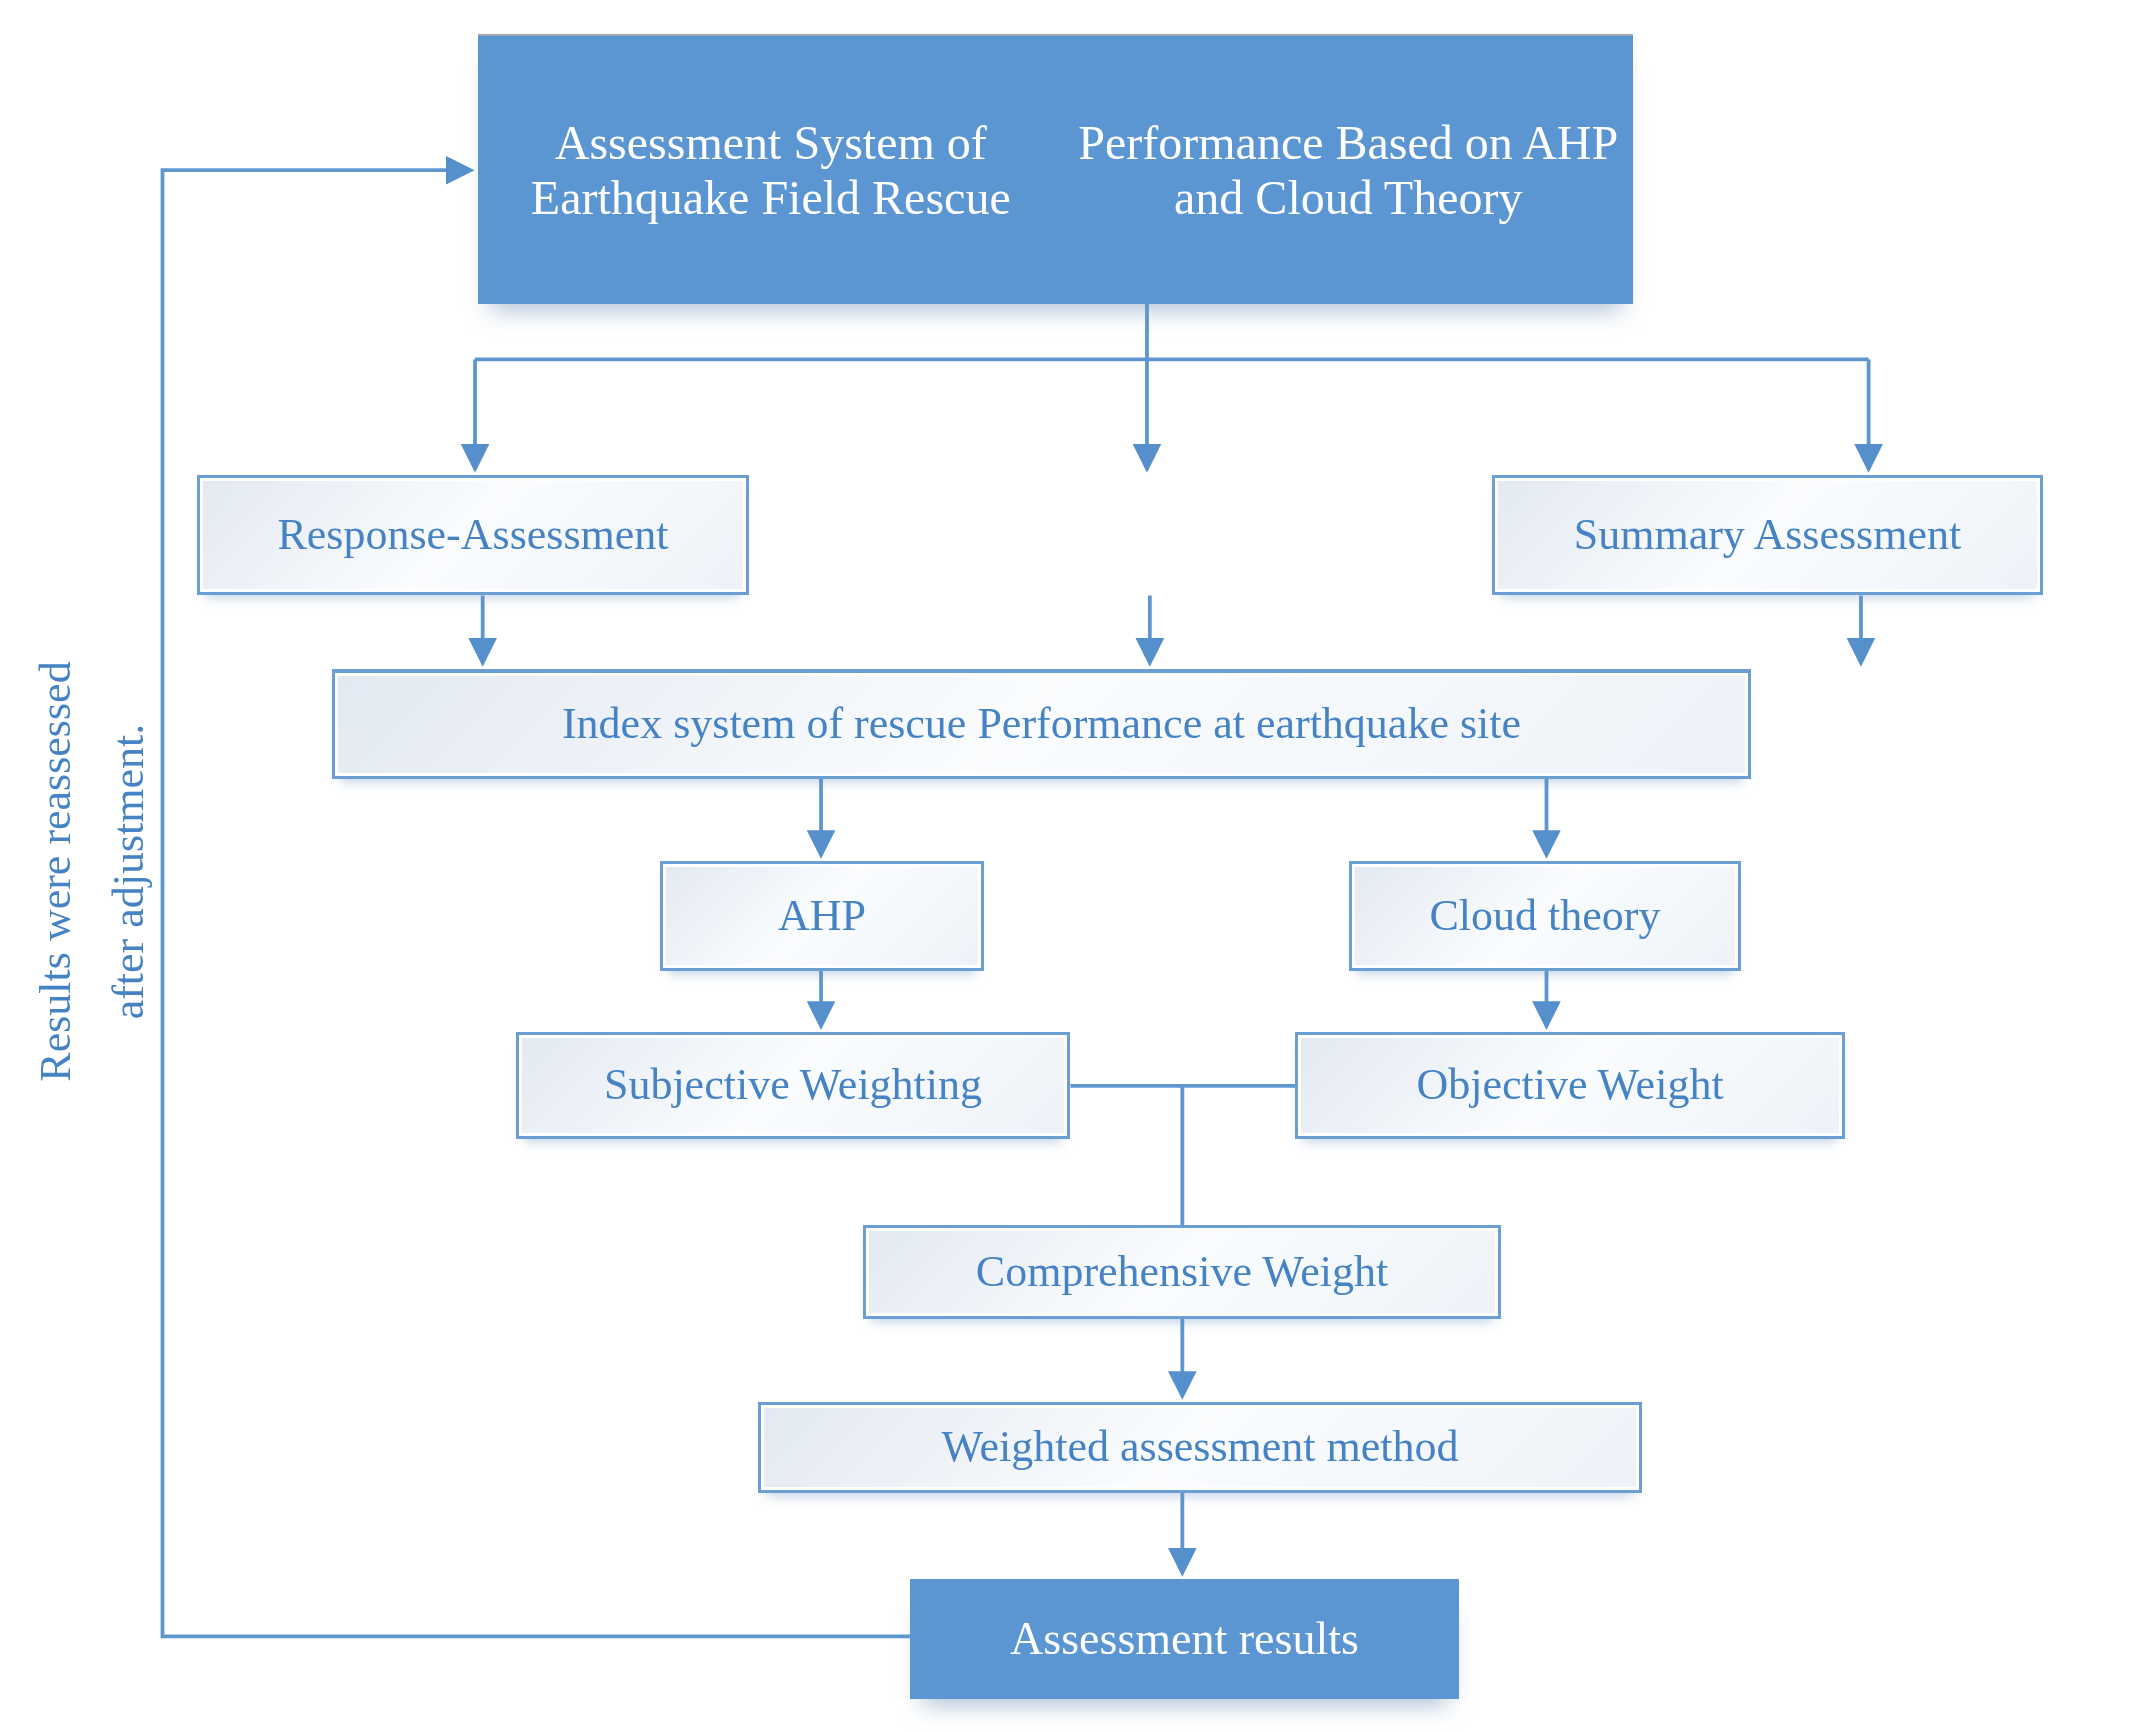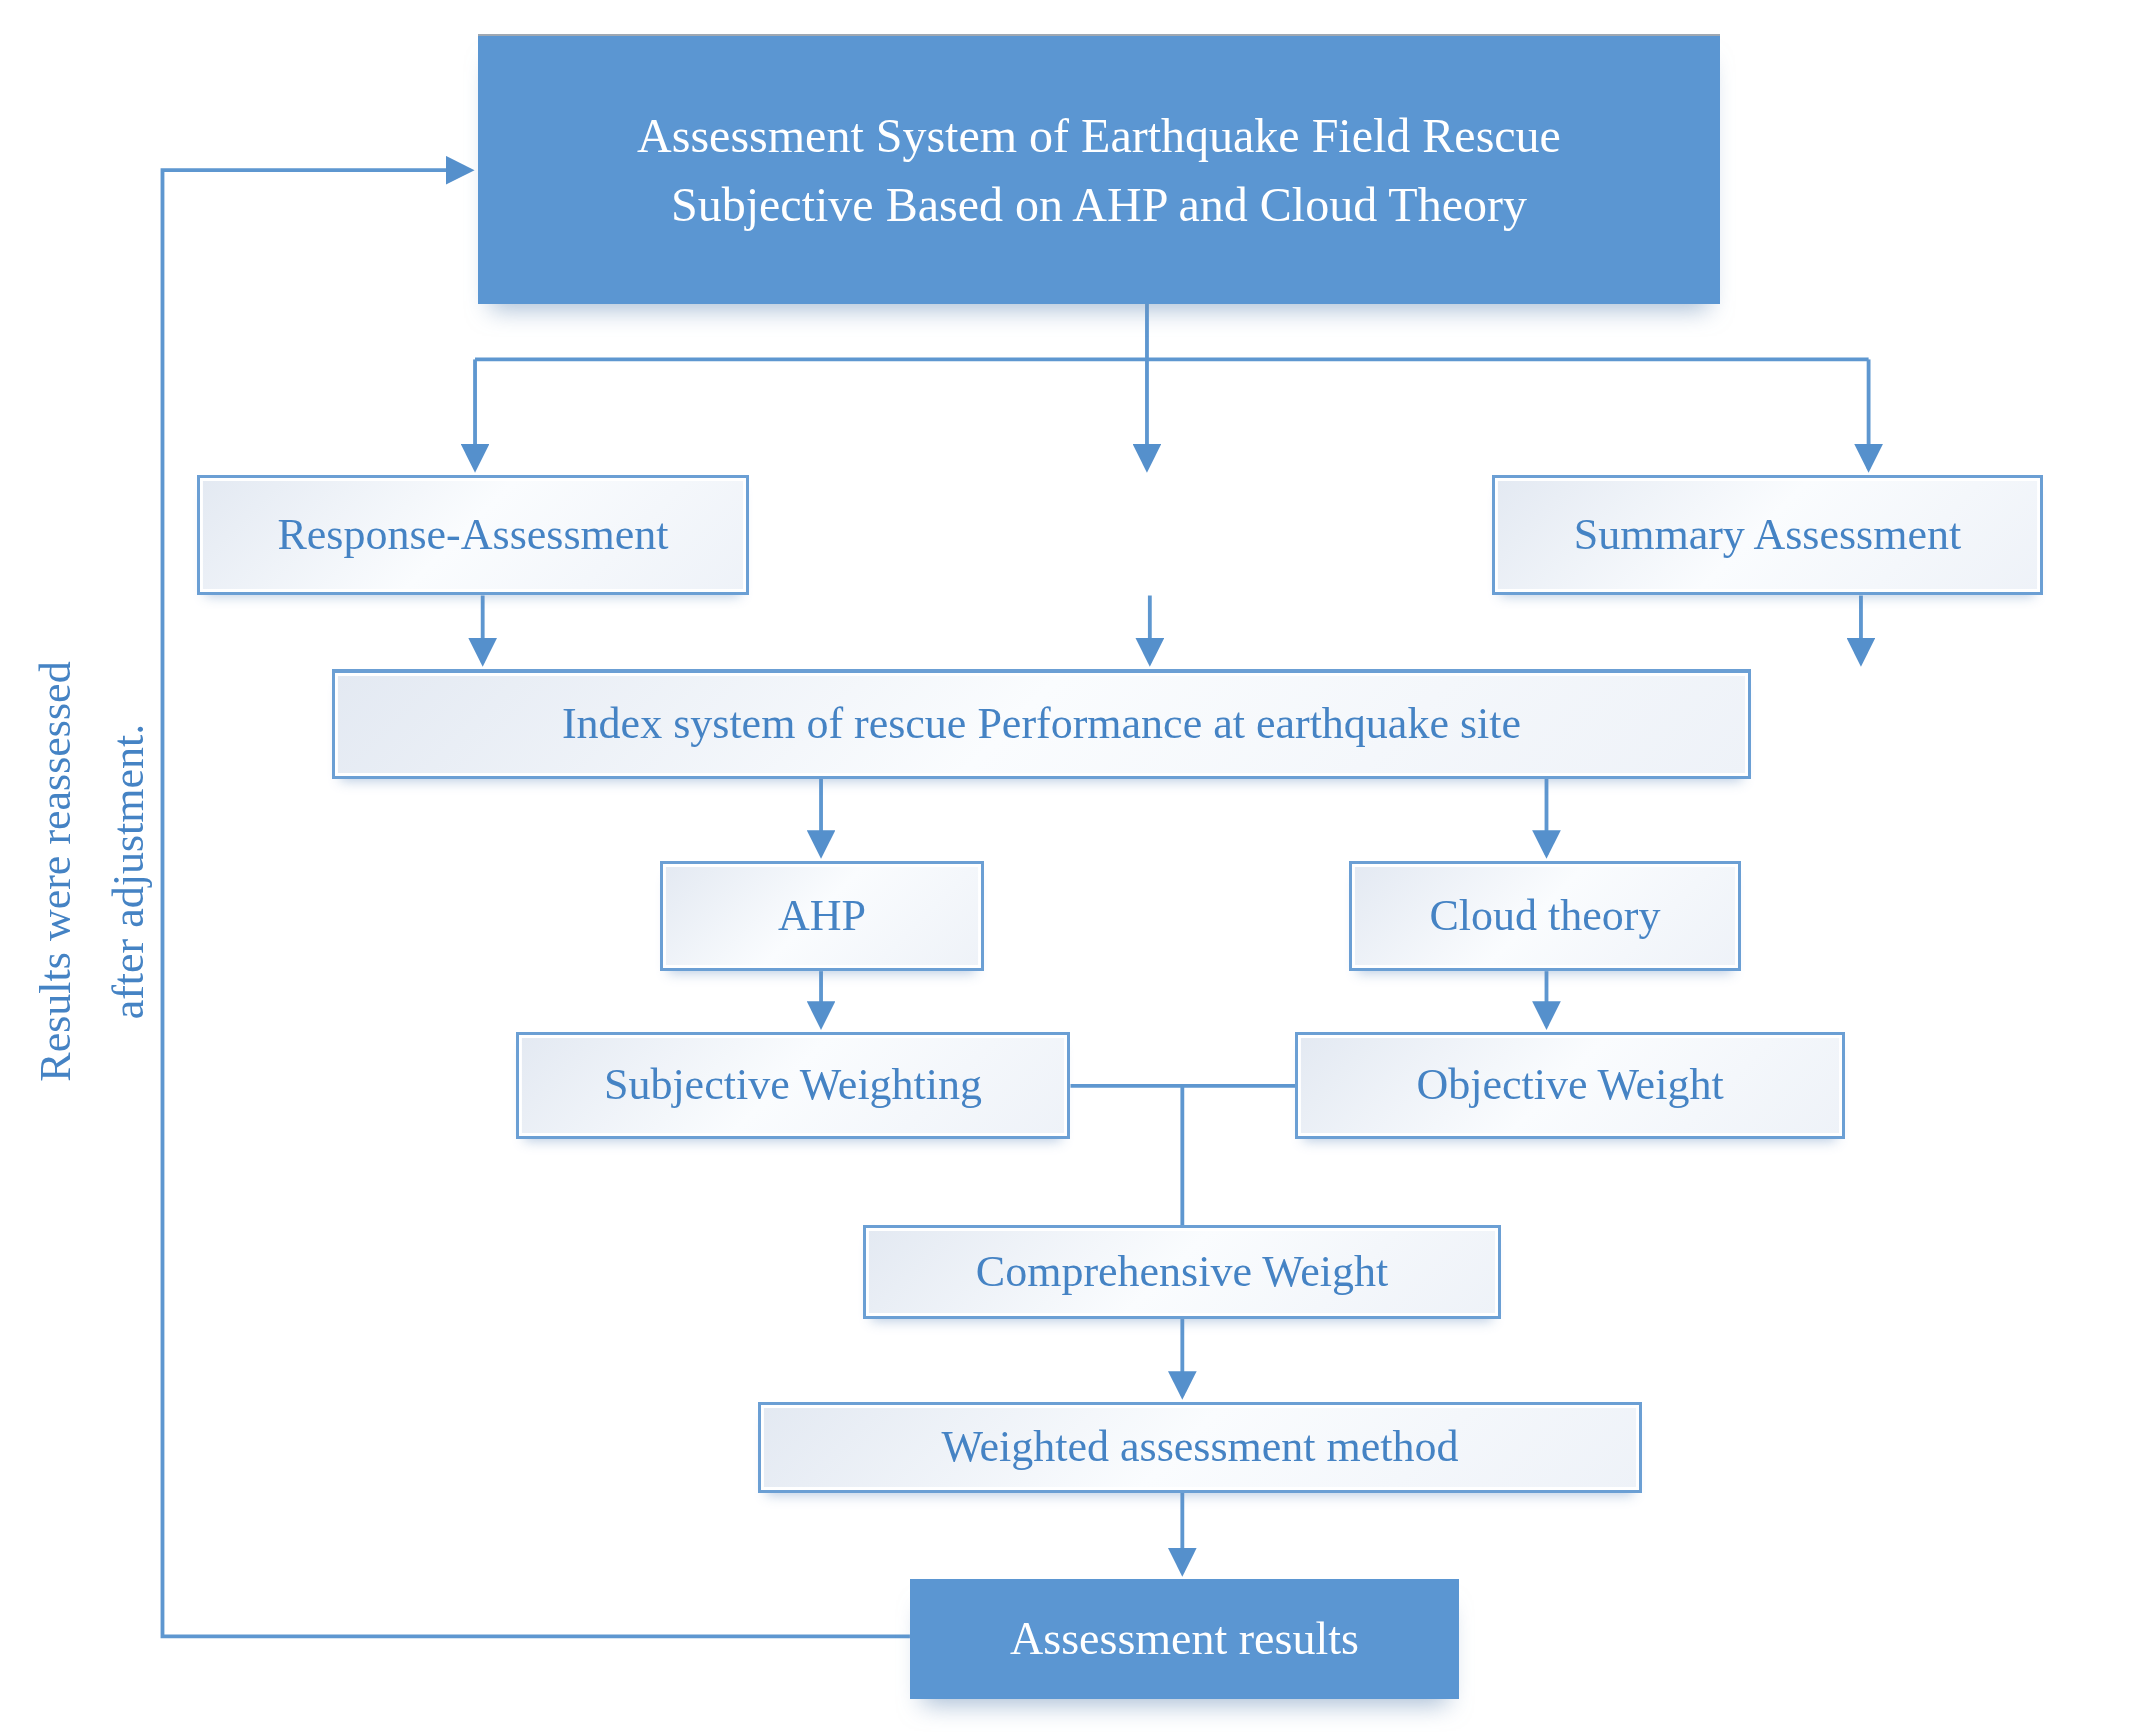--- a/index.html
+++ b/index.html
@@ -25,21 +25,21 @@
     text-align:center;
     font-size:44px;
     line-height:1.15;
   }
   .node.solid{
     background:#5b96d2;
     border:none;
     color:#ffffff;
     box-shadow:0 17px 23px -11.5px rgba(110,145,185,0.6);
   }
-  #n-title{left:478px;top:34px;width:1242px;height:270px;font-size:48px;flex-direction:column;row-gap:14px;border-top:2.9px solid #9fa8b2;}
+  #n-title{left:478px;top:34px;width:1155px;height:270px;font-size:48px;flex-direction:row;row-gap:14px;border-top:2.9px solid #9fa8b2;}
   #n-response{left:197px;top:475px;width:552px;height:120px;}
   #n-action{left:854px;top:475px;width:590px;height:120px;}
   #n-summary{left:1492px;top:475px;width:551px;height:120px;}
   #n-index{left:332px;top:669px;width:1419px;height:110px;border-top-width:4.8px;}
   #n-ahp{left:660px;top:861px;width:324px;height:110px;}
   #n-cloud{left:1349px;top:861px;width:392px;height:110px;}
   #n-subjective{left:516px;top:1032px;width:554px;height:107px;}
   #n-objective{left:1295px;top:1032px;width:550px;height:107px;}
   #n-comprehensive{left:863px;top:1225px;width:638px;height:94px;}
   #n-weighted{left:758px;top:1402px;width:884px;height:91px;}
@@ -84,21 +84,21 @@
       <path d="M1120,1136 H1355"></path>
       <path d="M1237,1136 V1282"></path>
       <path d="M1237,1380 V1460" marker-end="url(#arr)"></path>
       <path d="M1237,1562 V1645" marker-end="url(#arr)"></path>
       <path d="M952,1712 H170 V178 H492" marker-end="url(#arr)"></path>
     </g>
   </svg>
 
   <div class="node solid" id="n-title">
     <div>Assessment System of Earthquake Field Rescue</div>
-    <div>Subjective Based on AHP and Cloud Theory</div>
+    <div>Performance Based on AHP and Cloud Theory</div>
   </div>
 
   <div class="node" id="n-response">
     <span>Response-Assessment</span>
   </div>
 
 
   <div class="node" id="n-summary">
     <span>Summary Assessment</span>
   </div>

